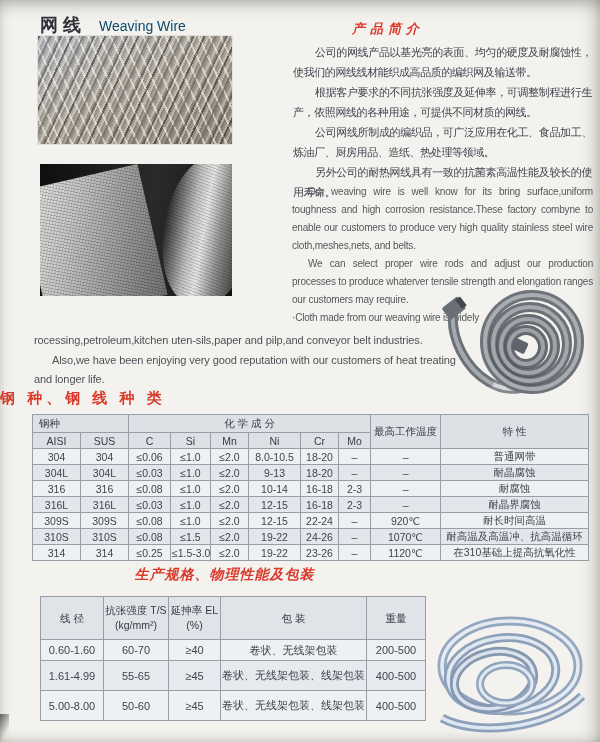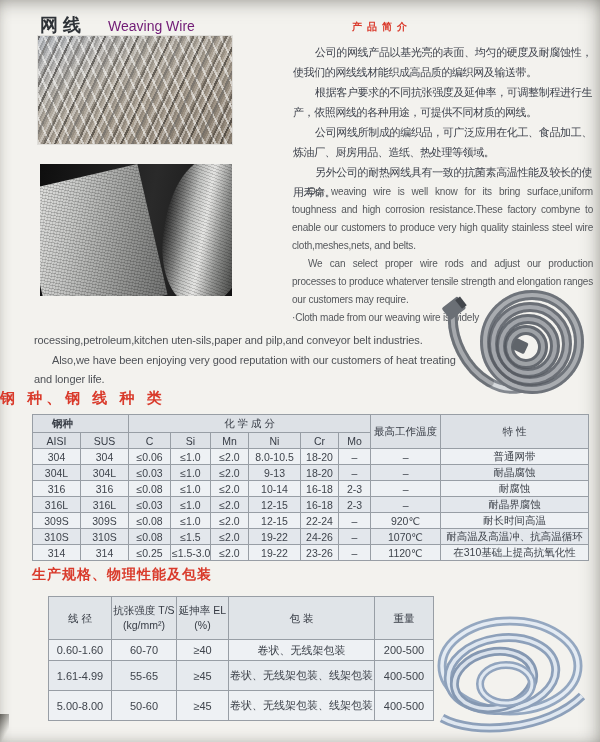--- a/index.html
+++ b/index.html
@@ -6,23 +6,23 @@
   .page{position:relative;width:600px;height:742px;background:#f3f2ee;overflow:hidden;
         font-family:"Liberation Sans","DejaVu Sans",sans-serif;
         box-shadow:inset 0 14px 18px -12px rgba(100,98,92,.55),
                    inset 0 -10px 14px -10px rgba(100,98,92,.35),
                    inset -14px 0 18px -12px rgba(100,98,92,.45),
                    inset 10px 0 14px -12px rgba(100,98,92,.30);}
   .corner-mark{position:absolute;left:0;bottom:0;width:9px;height:28px;
         background:linear-gradient(120deg,rgba(70,68,62,.8),rgba(70,68,62,0) 70%);}
 
   
-  .title{position:absolute;left:40px;top:13px;display:flex;align-items:baseline;gap:22px;}
+  .title{position:absolute;left:40px;top:13px;display:flex;align-items:baseline;gap:13px;}
   .title-zh{font-size:18px;font-weight:bold;letter-spacing:5px;color:#2e3237;}
-  .title-en{font-size:14px;color:#701a75;}
+  .title-en{font-size:14px;color:#0c4a6e;}
 
   
   .photo1{position:absolute;left:38px;top:36px;width:194px;height:108px;
     background:
       repeating-linear-gradient(115deg, rgba(25,22,18,.40) 0 2px, rgba(255,255,255,0) 2px 10px),
       repeating-linear-gradient(65deg, rgba(250,250,248,.55) 0 2px, rgba(255,255,255,0) 2px 10px),
       repeating-linear-gradient(115deg, rgba(255,255,255,.28) 4px 6px, rgba(0,0,0,.12) 6px 8px, rgba(255,255,255,0) 8px 10px),
       linear-gradient(150deg,#b6bac0 0%,#b2aca2 35%,#a89e90 60%,#988d7f 85%,#8e8374 100%);
     box-shadow:0 0 0 1px rgba(0,0,0,.08);}
   .photo2{position:absolute;left:40px;top:164px;width:192px;height:132px;overflow:hidden;
@@ -33,57 +33,57 @@
   .photo2 .sheet::after{content:"";position:absolute;inset:0;
     background:repeating-linear-gradient(24deg,rgba(0,0,0,.18) 0 1px,transparent 1px 3px),
                repeating-linear-gradient(114deg,rgba(0,0,0,.10) 0 1px,transparent 1px 3px);}
   .photo2 .roll{position:absolute;right:-20px;top:-8px;width:88px;height:152px;transform:rotate(10deg);
     border-radius:46% 54% 50% 50%/48%;
     background:linear-gradient(90deg,#2c2c2c 0%,#bdbebc 30%,#e4e4e2 45%,#8f908e 65%,#4a4b49 88%,#222 100%);}
   .photo2 .roll::after{content:"";position:absolute;inset:0;border-radius:inherit;
     background:repeating-linear-gradient(10deg,rgba(0,0,0,.16) 0 1px,transparent 1px 3px);}
 
   
-  .intro-heading{position:absolute;left:352px;top:20px;font-size:10px;font-weight:bold;
-    color:#da392b;letter-spacing:5px;}
+  .intro-heading{position:absolute;left:352px;top:20px;font-size:13px;font-weight:bold;
+    color:#da392b;letter-spacing:5px;font-style:italic;}
   .intro-zh{position:absolute;left:293px;top:42px;width:299px;font-size:11px;line-height:20px;
     letter-spacing:-0.4px;color:#3f434d;text-align:justify;}
   .intro-zh p{margin:0;text-indent:2em;}
   .intro-en{position:absolute;left:292px;top:183px;width:301px;font-size:10px;line-height:18px;
     letter-spacing:-0.2px;color:#55585c;text-align:justify;}
   .intro-en p{margin:0;text-indent:1.6em;}
   .intro-en p.noindent{text-indent:0;}
   .bottom-text{position:absolute;left:34px;top:331px;font-size:11px;letter-spacing:-0.1px;
     line-height:19.5px;color:#4e5156;white-space:nowrap;}
   .bottom-text .indent{padding-left:18px;}
 
   
   .hose{position:absolute;left:437px;top:280px;}
   
   .coil{position:absolute;left:428px;top:614px;}
 
   
   .steel-heading{position:absolute;left:0;top:389px;width:550px;text-align:left;
     font-size:15px;font-weight:bold;color:#d93a2b;letter-spacing:4px;}
-  .spec-heading{position:absolute;left:32px;top:566px;width:385px;text-align:left;
-    font-size:14px;font-weight:bold;color:#d93a2b;letter-spacing:1px;}
+  .spec-heading{position:absolute;left:32px;top:566px;width:385px;text-align:center;
+    font-size:14px;font-weight:bold;color:#d93a2b;letter-spacing:1px;font-style:italic;}
 
   
   table{border-collapse:collapse;table-layout:fixed;color:#3f444c;}
   th,td{border:1px solid #989ea5;padding:0 1px;text-align:center;font-weight:normal;
     overflow:hidden;white-space:nowrap;}
   .t1{position:absolute;left:32px;top:414px;width:556px;font-size:10.5px;}
   .t1 thead th{background:#dde1e6;color:#363b44;}
   .t1 .h1 th{height:17px;}
   .t1 .h2 th{height:15px;}
-  .t1 .th-left{text-align:left;padding-left:19px;font-weight:bold;}
+  .t1 .th-left{text-align:left;padding-left:6px;}
   .t1 tbody td{height:15px;}
   .t1 tbody tr:nth-child(odd){background:#eef1f4;}
   .t1 tbody tr:nth-child(even){background:#e3e7ec;}
-  .t2{position:absolute;left:48px;top:596px;width:385px;font-size:11px;border-radius:13px;}
+  .t2{position:absolute;left:40px;top:596px;width:385px;font-size:11px;border-radius:13px;}
   .t2 thead th{background:#e0e4e8;height:42px;font-size:10.5px;color:#363b44;line-height:15px;}
   .t2 tbody tr:nth-child(odd){background:#eef1f4;}
   .t2 tbody tr:nth-child(even){background:#e6eaee;}
   .t2 tbody tr:first-child td{height:20px;}
   .t2 tbody td{height:29px;}
 </style>
 </head>
 <body>
 
 <div class="page">

